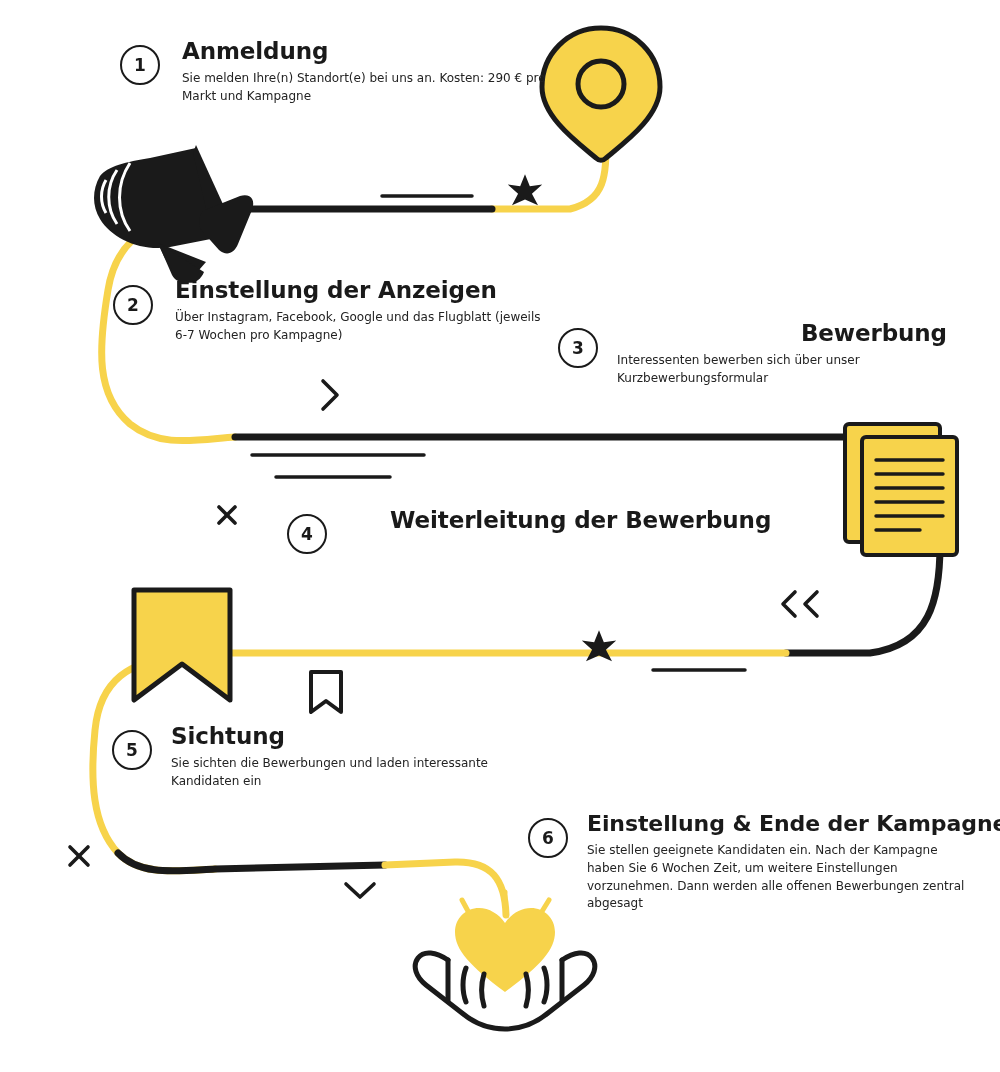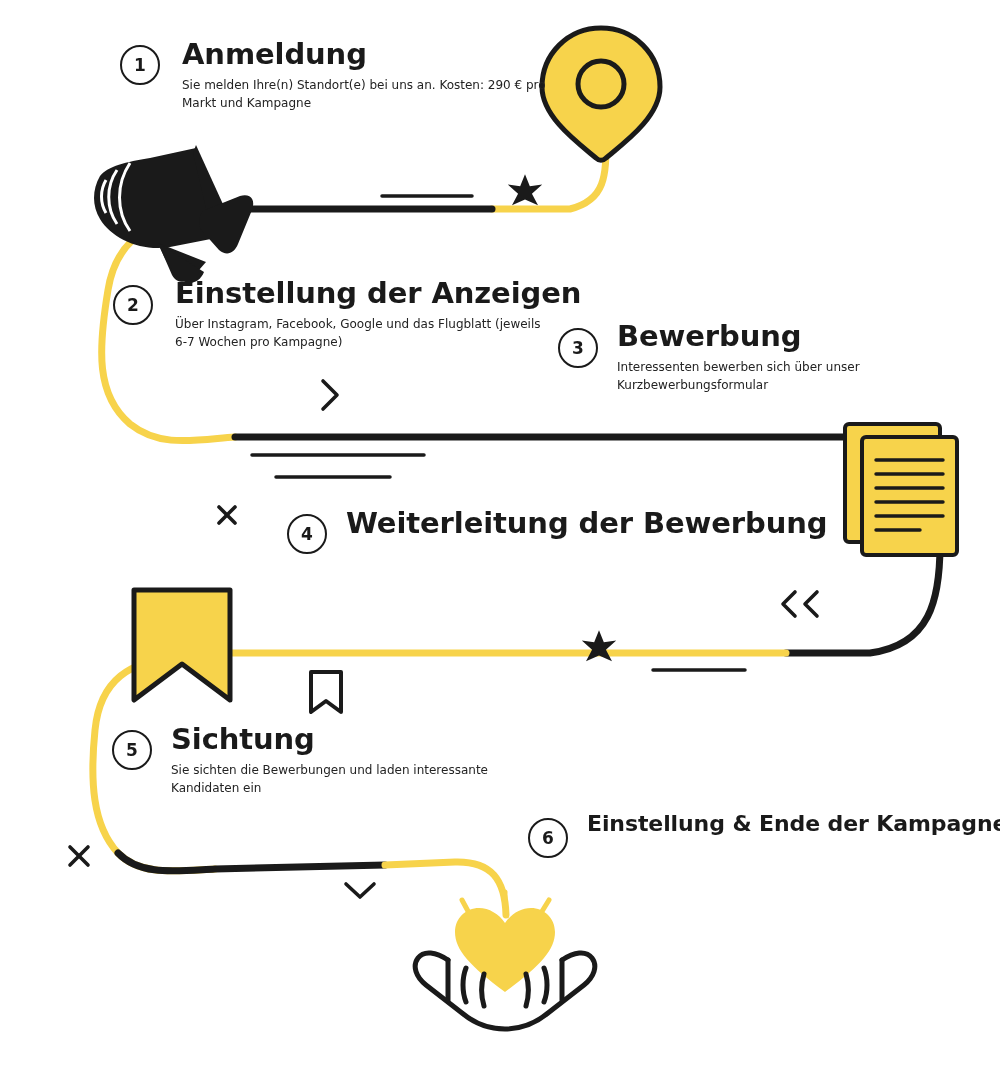--- a/index.html
+++ b/index.html
@@ -44,21 +44,21 @@
     align-items: center;
     justify-content: center;
     font-size: 17px;
     font-weight: 700;
     line-height: 1;
     box-sizing: border-box;
     background: #ffffff;
     color: #1a1a1a;
   }
   .step-title {
-    font-size: 29px;
+    font-size: 23px;
     font-weight: 700;
     line-height: 1.15;
     color: #1a1a1a;
     letter-spacing: -0.1px;
     white-space: nowrap;
   }
   .step-body {
     font-size: 12px;
     line-height: 1.47;
     color: #232323;
@@ -70,26 +70,26 @@
   #step-1 .step-title { margin-bottom: 6px; }
   #step-1 .step-body { width: 370px; }
 
   #step-2 { left: 113px; top: 277px; width: 450px; }
   #step-2 .badge { margin-right: 22px; margin-top: 8px; }
   #step-2 .step-title { margin-bottom: 6px; }
   #step-2 .step-body { width: 368px; }
 
   #step-3 { left: 558px; top: 320px; width: 400px; }
   #step-3 .badge { margin-right: 19px; margin-top: 8px; }
-  #step-3 .step-title { margin-bottom: 6px; }
+  #step-3 .step-title { margin-bottom: 6px; text-align: right; }
   #step-3 .step-body { width: 330px; }
 
   #step-4 { left: 287px; top: 507px; width: 440px; }
   #step-4 .badge { margin-right: 19px; margin-top: 7px; }
-  #step-4 .step-title { margin-bottom: 6px; }
+  #step-4 .step-title { margin-bottom: 6px; margin-left: 44px; }
   #step-4 .step-body { width: 350px; }
 
   #step-5 { left: 112px; top: 723px; width: 440px; }
   #step-5 .badge { margin-right: 19px; margin-top: 7px; }
   #step-5 .step-title { margin-bottom: 6px; }
   #step-5 .step-body { width: 370px; }
 
   #step-6 { left: 528px; top: 811px; width: 470px; }
   #step-6 .badge { margin-right: 19px; margin-top: 7px; }
   #step-6 .step-title { margin-bottom: 6px; font-size: 22px; }
@@ -256,17 +256,18 @@
         <div class="step-body">Sie sichten die Bewerbungen und laden interessante Kandidaten ein</div>
       </div>
     </div>
   </div>
 
   <div class="step" id="step-6">
     <div class="step-head">
       <div class="badge">6</div>
       <div>
         <div class="step-title">Einstellung &amp; Ende der Kampagne</div>
+        <div class="step-body">Sie stellen geeignete Kandidaten ein. Nach der Kampagne haben Sie 6 Wochen Zeit, um weitere Einstellungen vorzunehmen. Dann werden alle offenen Bewerbungen zentral abgesagt</div>
       </div>
     </div>
   </div>
 
 </div>
 
 </body></html>

